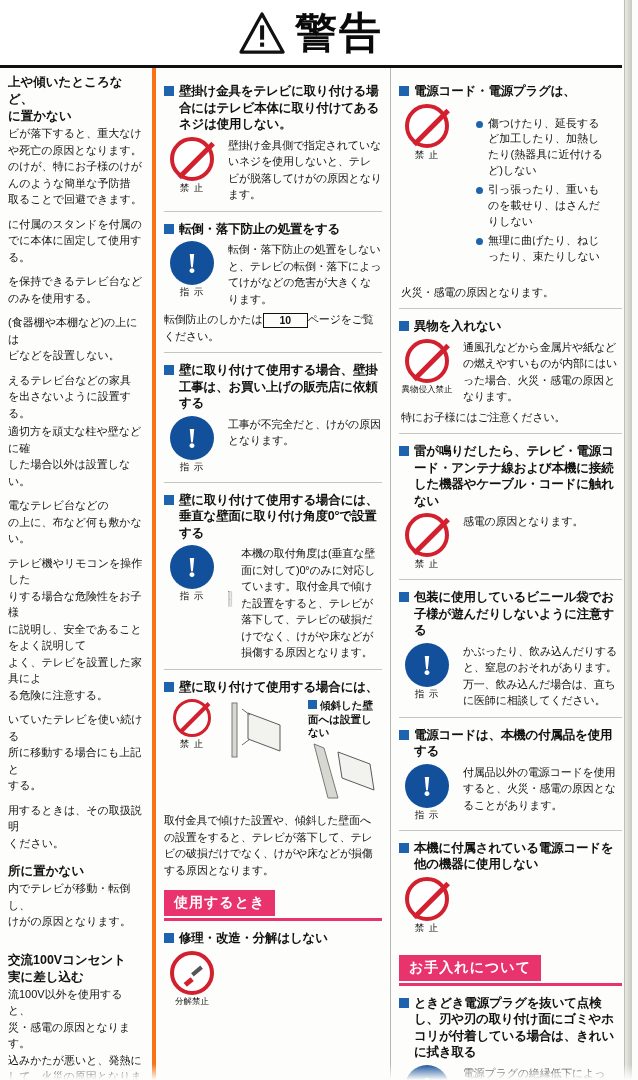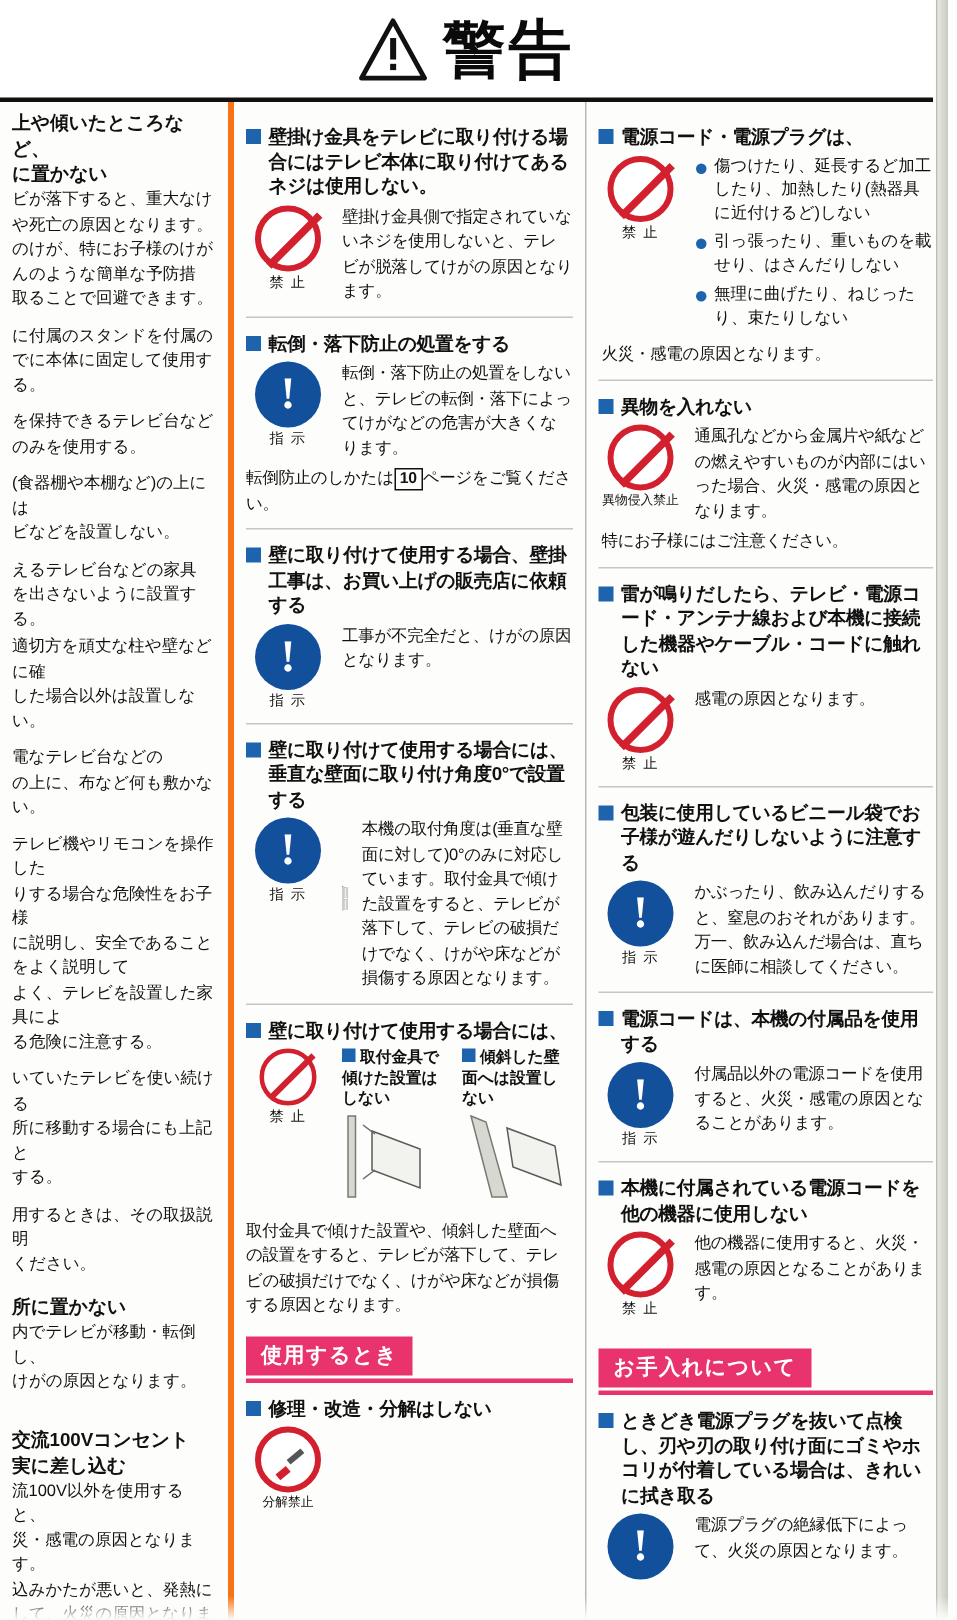--- a/index.html
+++ b/index.html
@@ -105,40 +105,40 @@
   }
 
   
   .dis {
     width: 44px; height: 44px; border-radius: 50%;
     border: 4px solid #d2202f; position: relative; margin: 0 auto; background:#fff;
   }
   .dis svg { position: absolute; left: 6px; top: 5px; }
 
   
-  .blist { margin: 0; padding: 0; list-style: none; }
+  .blist { margin: 12px; padding: 0; list-style: none; }
   .blist li {
     position: relative; padding-left: 13px; margin-bottom: 3px;
     font-size: 11px; line-height: 1.45;
   }
   .blist li::before {
     content: ""; position: absolute; left: 1px; top: 5px;
     width: 7px; height: 7px; border-radius: 50%; background: #1d63ad;
   }
 
   
   .pinkbar {
     background: #e8336d; color: #fff; font-weight: bold;
     font-size: 14px; padding: 4px 10px; display: inline-block;
     margin: 12px 0 2px 0; letter-spacing: 1px;
   }
   .pinkbar-wrap { border-bottom: 3px solid #e8336d; margin-bottom: 4px; }
 
   .refbox {
-    display: inline-block; border: 1.5px solid #111; padding: 0 3px;
+    display: inline-block; border: 1.5px solid #111; padding: 0 16px;
     font-weight: bold; font-size: 10.5px; line-height: 1.25;
     vertical-align: middle;
     text-align: center;
   }
 
   .hr-thin { border-top: 1px solid #c6c6c0; margin: 8px 0 0 0; }
   .mini-cap { font-size: 10.5px; font-weight: bold; line-height: 1.3; }
 
   .fadebot {
     position: absolute; left: 0; right: 0; bottom: 0; height: 16px;
@@ -282,23 +282,20 @@
         <span>壁に取り付けて使用する場合には、</span>
       </div>
       <div class="row">
         <div class="icon-wrap">
           <div class="ban sm"></div>
           <div class="icon-cap">禁 止</div>
         </div>
         <div style="flex:1 1 auto">
           <div style="display:flex;gap:6px">
             <div style="flex:1 1 0">
-              <div class="mini-cap">
-                <span style="display:inline-block;width:9px;height:9px;background:#1d63ad;margin-right:3px"></span><span>取付金具で傾けた設置はしない</span>
-              </div>
               <svg width="74" height="62" viewBox="0 0 74 62">
                 <rect x="4" y="4" width="5" height="54" fill="#d8d8d2" stroke="#7a7a74"></rect>
                 <polygon points="20,14 52,26 52,52 20,40" fill="#f2f2ee" stroke="#5a5a55"></polygon>
                 <line x1="14" y1="10" x2="22" y2="16" stroke="#666"></line>
                 <line x1="14" y1="46" x2="22" y2="40" stroke="#666"></line>
               </svg>
             </div>
             <div style="flex:1 1 0">
               <div class="mini-cap">
                 <span style="display:inline-block;width:9px;height:9px;background:#1d63ad;margin-right:3px"></span><span>傾斜した壁面へは設置しない</span>
@@ -414,21 +411,20 @@
 
       <div class="hd">
         <span class="sq"></span>
         <span>本機に付属されている電源コードを他の機器に使用しない</span>
       </div>
       <div class="row">
         <div class="icon-wrap">
           <div class="ban"></div>
           <div class="icon-cap">禁 止</div>
         </div>
-        <div class="txt">他の機器に使用すると、火災・感電の原因となることがあります。</div>
       </div>
 
       <div class="pinkbar-wrap">
         <div class="pinkbar">お手入れについて</div>
       </div>
 
       <div class="hd">
         <span class="sq"></span>
         <span>ときどき電源プラグを抜いて点検し、刃や刃の取り付け面にゴミやホコリが付着している場合は、きれいに拭き取る</span>
       </div>

